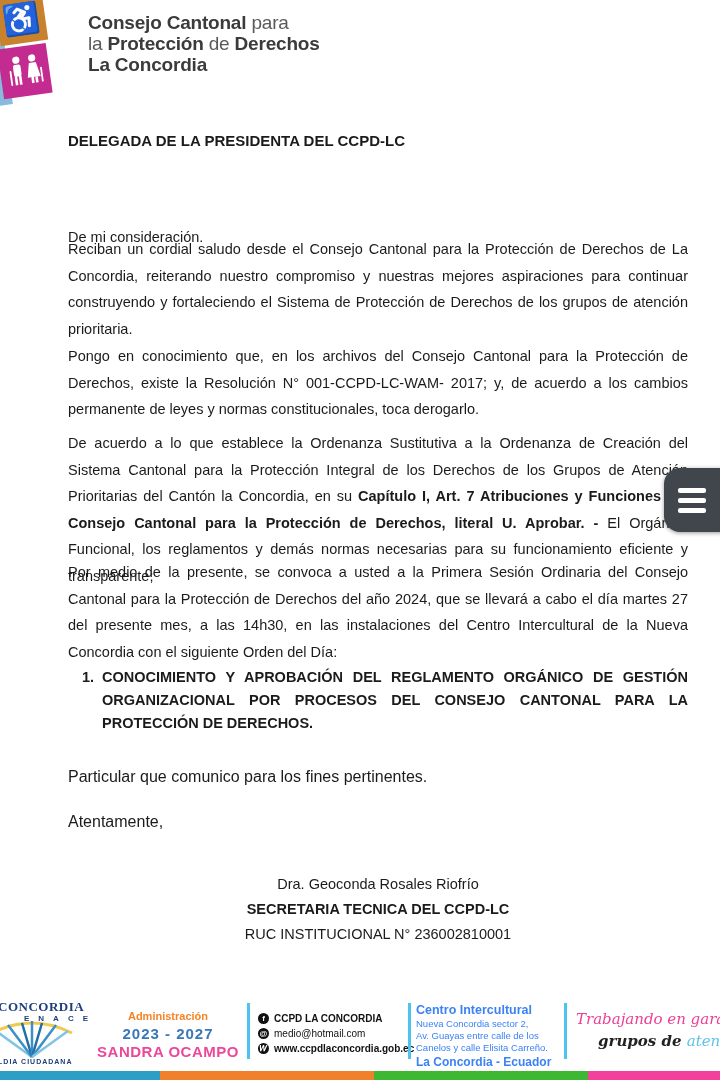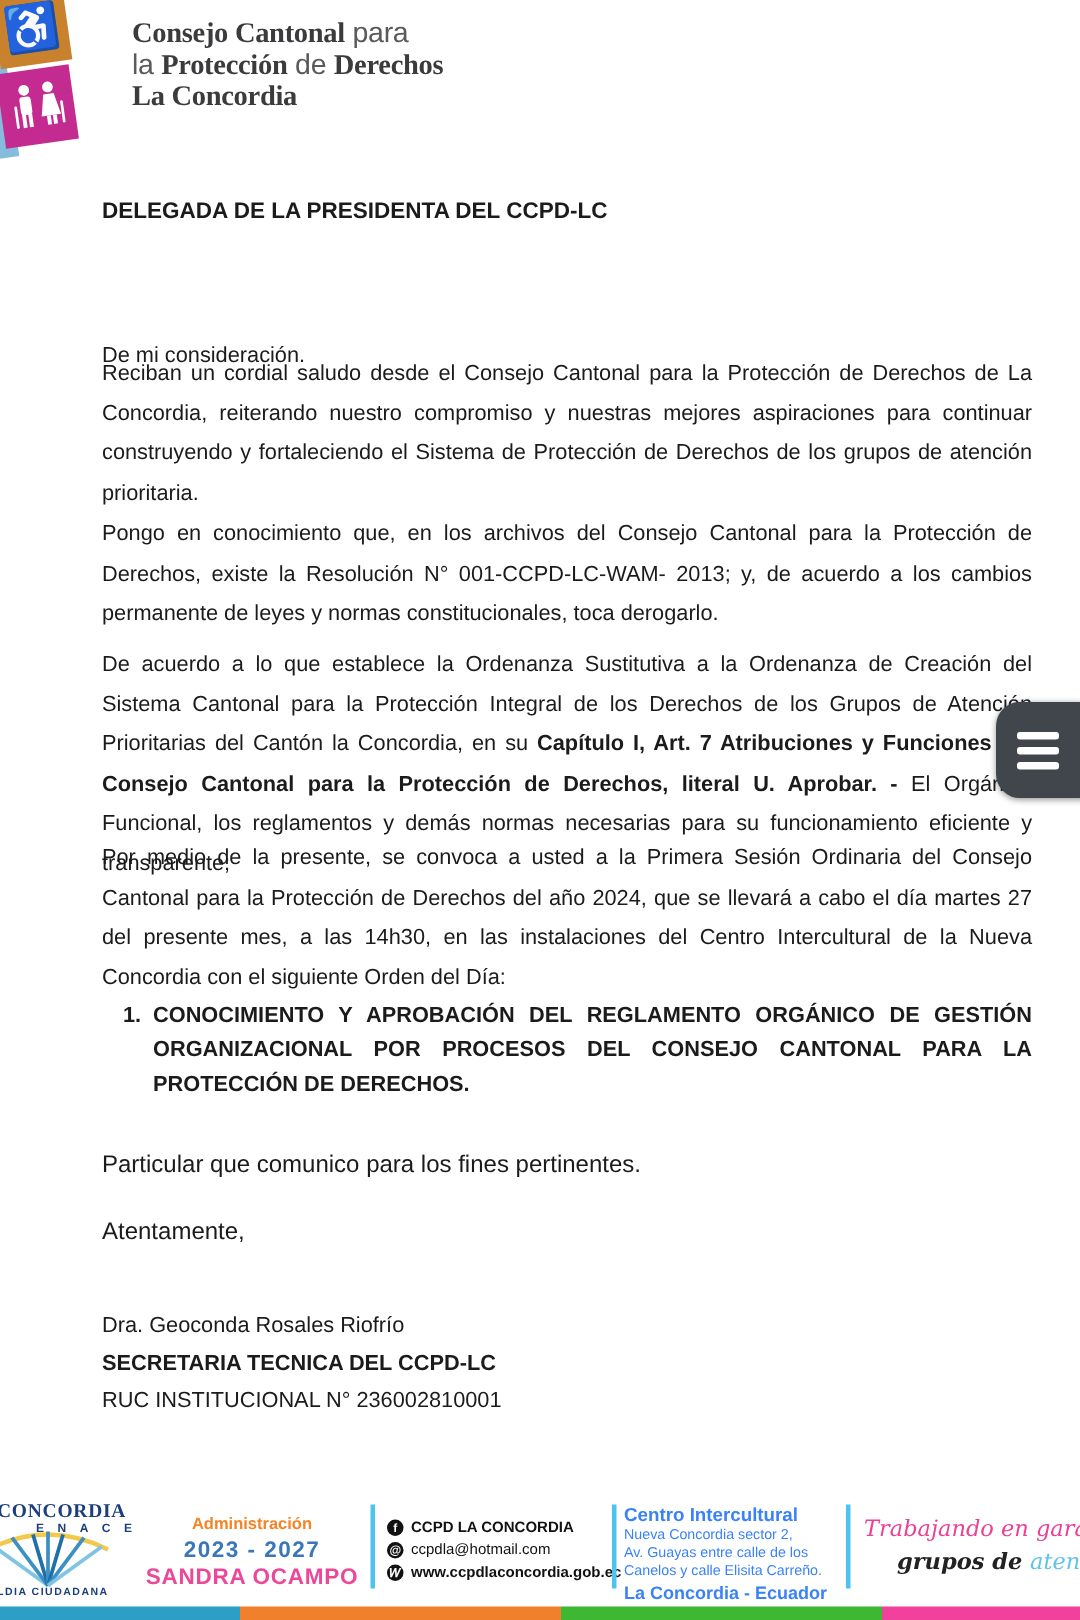--- a/index.html
+++ b/index.html
@@ -8,38 +8,38 @@
     background:#ffffff;overflow:hidden;
     font-family:"Liberation Sans", sans-serif;color:#1b1b1b;
   }
   
   .logo-strip{position:absolute;left:-16px;top:-6px;width:80px;height:120px;transform:rotate(-8deg);}
   .tile-blue{position:absolute;left:2px;top:0;width:20px;height:108px;background:#85bbdd;}
   .tile-orange{position:absolute;left:18px;top:2px;width:48px;height:47px;background:#c8812d;display:flex;align-items:center;justify-content:center;}
   .tile-magenta{position:absolute;left:14px;top:52px;width:49px;height:50px;background:#c42b90;display:flex;align-items:center;justify-content:center;}
   .wheel-glyph{color:#fff;font-size:30px;line-height:1;}
   .org-text{position:absolute;left:88px;top:12px;font-size:19px;line-height:21px;letter-spacing:-0.2px;}
-  .org-text .b{font-weight:bold;color:#3b3b3d;font-family:Liberation Serif, serif;}
+  .org-text .b{font-weight:bold;color:#3b3b3d;}
   .org-text .r{color:#5a5a5c;}
   .block{position:absolute;left:68px;right:32px;}
   .just{text-align:justify;}
   .bold{font-weight:bold;}
   .recipient{top:130px;font-size:15px;line-height:22px;}
   .salutation{top:197px;font-size:14.5px;margin-top:32px;}
   .p1{top:236px;}
   .p2{top:343px;}
   .p3{top:430px;}
   .p4{top:559px;}
   .agenda{top:666px;}
   .agenda-row{display:flex;}
   .agenda-num{font-weight:bold;width:34px;padding-left:14px;box-sizing:border-box;flex:none;line-height:23px;font-size:14.5px;}
   .agenda-text{font-weight:bold;line-height:23px;font-size:14.5px;text-align:justify;}
   .closing{top:768px;}
   .valediction{top:813px;}
-  .signature{top:872px;font-size:14.5px;line-height:25px;}
+  .signature{top:872px;font-size:14.5px;line-height:25px;text-align:center;}
   .email-link{color:#1155cc;text-decoration:underline;}
   .para{font-size:14.5px;line-height:26.5px;margin:0;}
   
   .fab{
     position:absolute;left:664px;top:468px;width:72px;height:64px;
     background:#41464d;border-radius:16px;box-shadow:0 1px 4px rgba(0,0,0,.4);
     display:flex;flex-direction:column;justify-content:center;gap:5px;padding-left:14px;box-sizing:border-box;
     cursor:pointer;z-index:5;
   }
   .fab span{display:block;width:28px;height:5px;background:#fff;border-radius:2px;}
@@ -113,21 +113,21 @@
   </div>
 
   <div class="block recipient">
     <div class="bold">DELEGADA DE LA PRESIDENTA DEL CCPD-LC</div>
   </div>
 
   <div class="block salutation">De mi consideración.</div>
 
   <p class="block para just p1">Reciban un cordial saludo desde el Consejo  Cantonal para la Protección de Derechos de La Concordia, reiterando nuestro compromiso y nuestras mejores aspiraciones  para continuar construyendo y fortaleciendo el Sistema de Protección de Derechos de los grupos de atención prioritaria.</p>
 
-  <p class="block para just p2">Pongo en conocimiento que, en los archivos del Consejo Cantonal para la Protección de Derechos, existe la Resolución N° 001-CCPD-LC-WAM- 2013; y, de acuerdo a los cambios permanente de leyes y normas constitucionales, toca derogarlo.</p>
+  <p class="block para just p2">Pongo en conocimiento que, en los archivos del Consejo Cantonal para la Protección de Derechos, existe la Resolución N° 001-CCPD-LC-WAM- 2017; y, de acuerdo a los cambios permanente de leyes y normas constitucionales, toca derogarlo.</p>
 
   <p class="block para just p3"><span>De acuerdo a lo que establece la Ordenanza Sustitutiva a la Ordenanza de Creación del Sistema Cantonal para la Protección Integral de los Derechos de los Grupos de Atención Prioritarias del Cantón la Concordia, en su </span><span class="bold">Capítulo I, Art. 7 Atribuciones y Funciones del Consejo Cantonal para la Protección de Derechos, literal U.  Aprobar. -</span><span> El Orgánico Funcional, los reglamentos y demás normas necesarias para su funcionamiento eficiente y transparente;</span></p>
 
   <p class="block para just p4">Por medio de la presente, se convoca a usted a la Primera Sesión Ordinaria del Consejo Cantonal para la Protección de Derechos del año 2024, que se llevará a cabo el día martes 27 del presente mes, a las 14h30, en las instalaciones del Centro Intercultural de la Nueva Concordia con el siguiente Orden del Día:</p>
 
   <div class="block agenda">
     <div class="agenda-row">
       <div class="agenda-num">1.</div>
       <div class="agenda-text">CONOCIMIENTO Y APROBACIÓN DEL REGLAMENTO ORGÁNICO DE GESTIÓN ORGANIZACIONAL POR PROCESOS DEL CONSEJO CANTONAL PARA LA PROTECCIÓN DE DERECHOS.</div>
     </div>
@@ -177,21 +177,21 @@
 
     <div class="vdiv" style="left:247px;"></div>
 
     <div class="contact">
       <div class="row">
         <span class="cicon">f</span>
         <span class="n">CCPD LA CONCORDIA</span>
       </div>
       <div class="row">
         <span class="cicon">@</span>
-        <span>ccpdla@hotmail.com</span>
+        <span>medio@hotmail.com</span>
       </div>
       <div class="row">
         <span class="cicon">𝑊</span>
         <span style="font-weight:bold">www.ccpdlaconcordia.gob.ec</span>
       </div>
     </div>
 
     <div class="vdiv" style="left:408px;"></div>
 
     <div class="centro">

